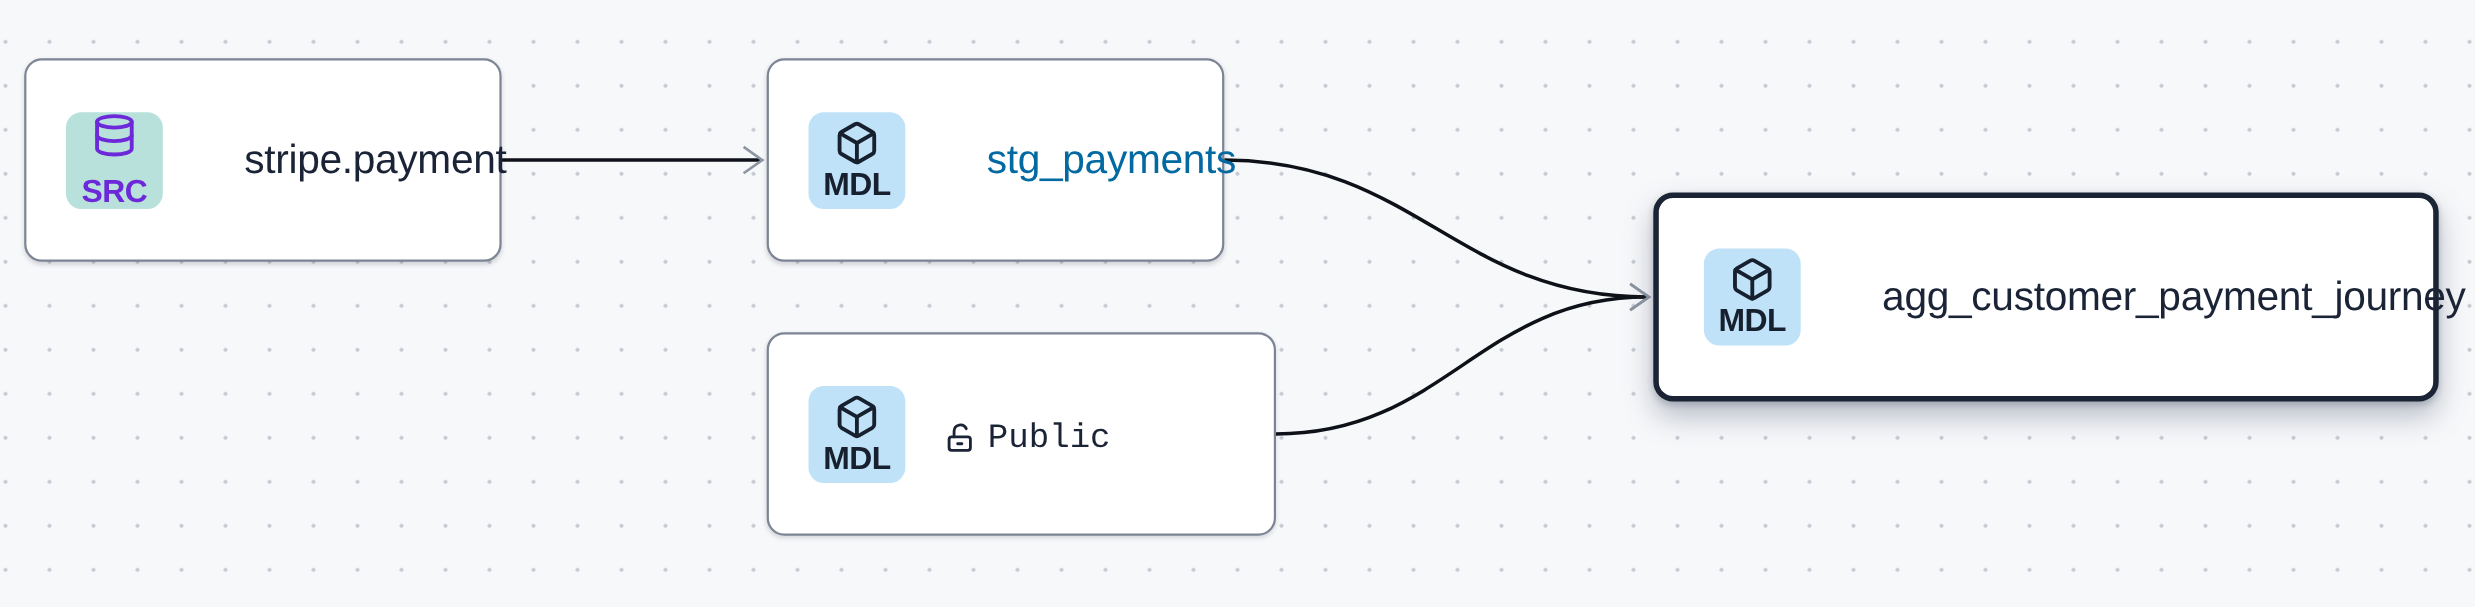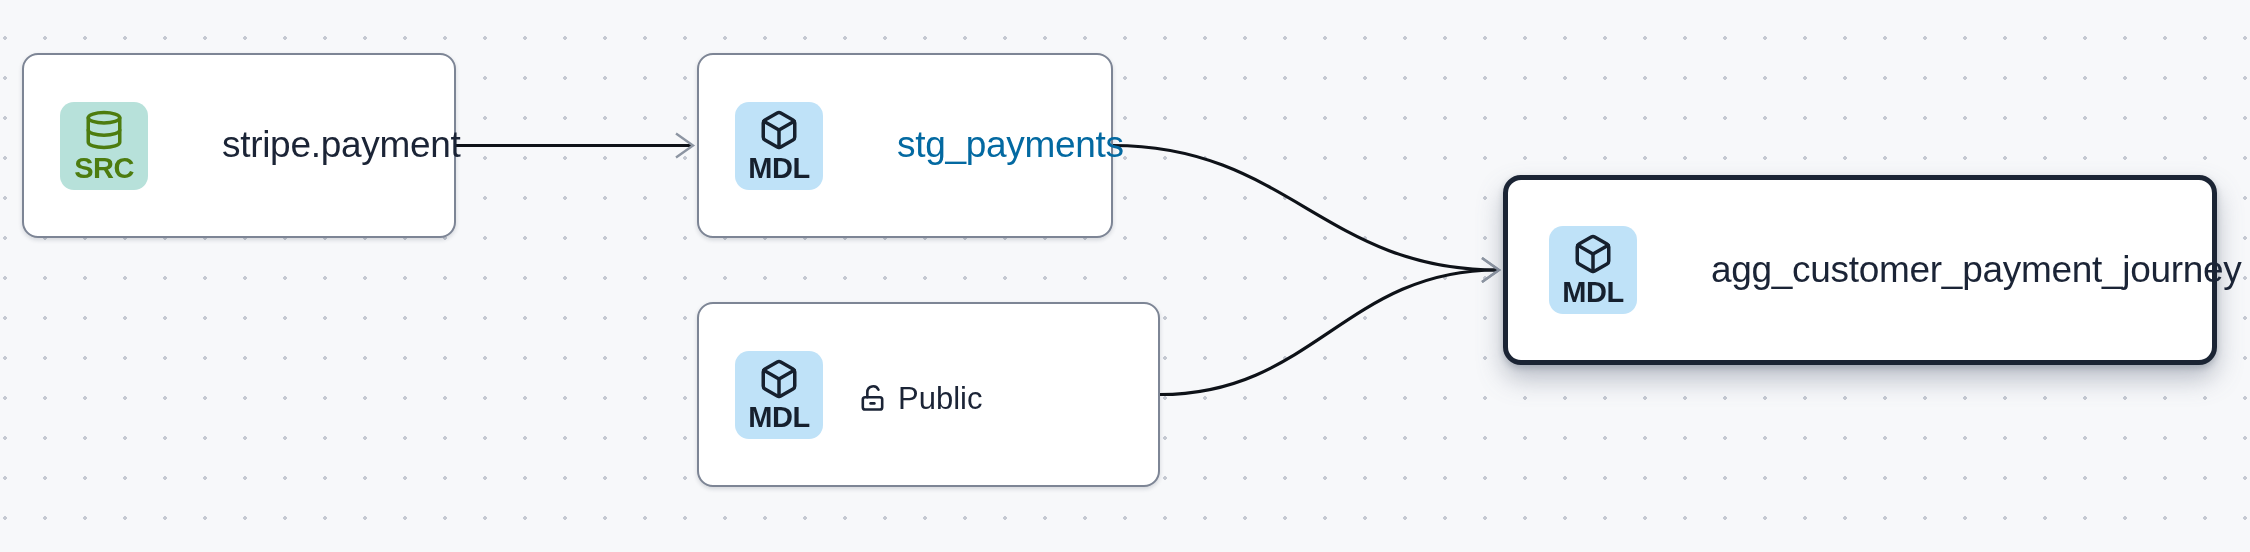--- a/index.html
+++ b/index.html
@@ -66,37 +66,38 @@
     line-height: 1.15;
     margin-left: 40px;
   }
   .visibility {
     display: flex;
     align-items: flex-end;
     gap: 10px;
     margin-top: 7px;
     font-size: 31px;
     line-height: 1;
+    font-family: Liberation Mono, monospace;
   }
   .visibility-icon svg { width: 31px; height: 31px; display: block; }
 </style>
 </head>
 <body>
 
 <div class="canvas" id="canvas">
   <svg class="edges-layer" id="edges" width="2250" height="552" viewBox="0 0 2250 552" xmlns="http://www.w3.org/2000/svg">
       <path d="M 456 145.5 L 691 145.5" fill="none" stroke="#0e1218" stroke-width="3.2"></path>
       <polyline points="676,133.5 693,145.5 676,157.5" fill="none" stroke="#8d95a2" stroke-width="2.4"></polyline>
       <path d="M 1113 145.5 C 1287 145.5, 1325 270, 1497 270" fill="none" stroke="#0e1218" stroke-width="3.2"></path>
       <polyline points="1482,258 1499,270 1482,282" fill="none" stroke="#8d95a2" stroke-width="2.4"></polyline>
       <path d="M 1160 394.5 C 1313 394.5, 1346 270, 1497 270" fill="none" stroke="#0e1218" stroke-width="3.2"></path>
       <polyline points="1482,258 1499,270 1482,282" fill="none" stroke="#8d95a2" stroke-width="2.4"></polyline>
     </svg>
 <div class="node" style="left: 22px; top: 53px; width: 434px; height: 185px; border-color: rgb(125, 133, 149); background: rgb(255, 255, 255);">
-    <div class="badge" style="background: rgb(183, 225, 218); color: #4d7c0f;">
+    <div class="badge" style="background: rgb(183, 225, 218); color: #6d28d9; justify-content: space-between;">
       <span class="badge-icon">
           <svg viewBox="0 0 24 24" fill="none" stroke="currentColor" stroke-width="2" stroke-linecap="round" stroke-linejoin="round">
             <ellipse cx="12" cy="5" rx="9" ry="3"></ellipse>
             <path d="M3 5v14a9 3 0 0 0 18 0V5"></path>
             <path d="M3 12a9 3 0 0 0 18 0"></path>
           </svg>
         </span>
       <span class="badge-label">SRC</span>
     </div>
     <div class="labels">

